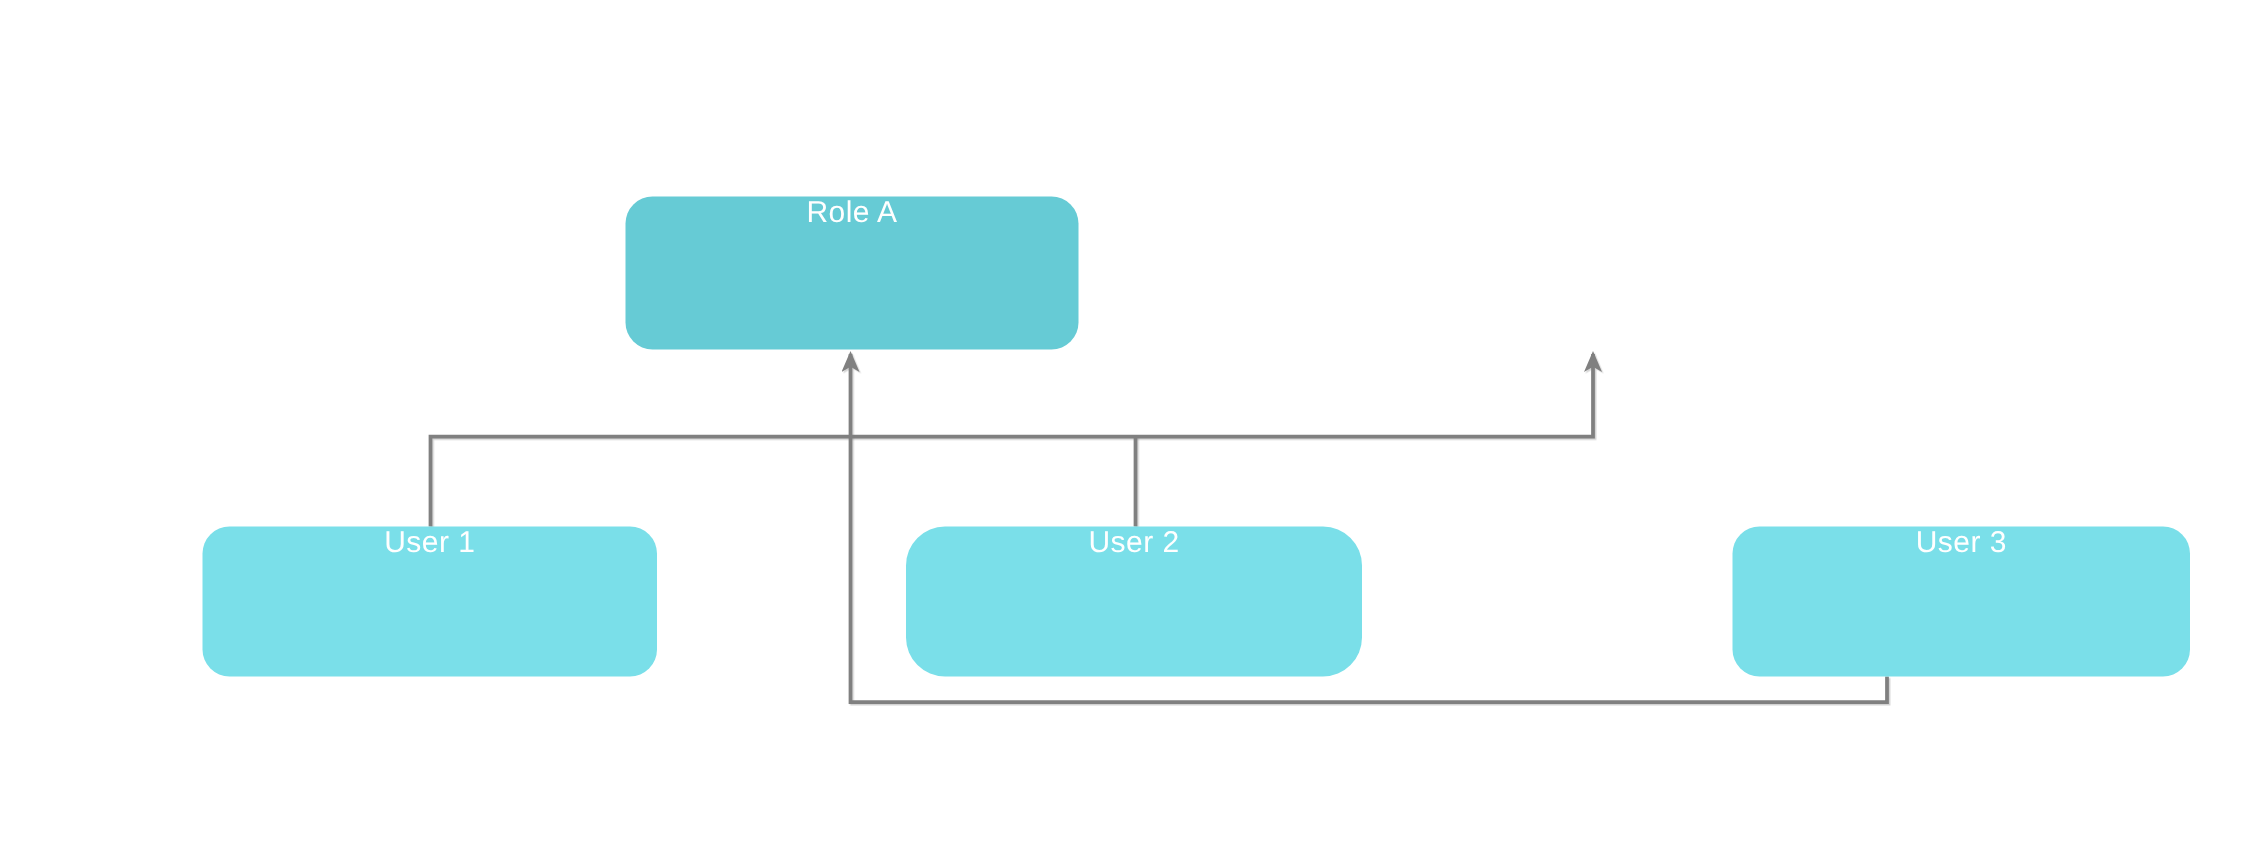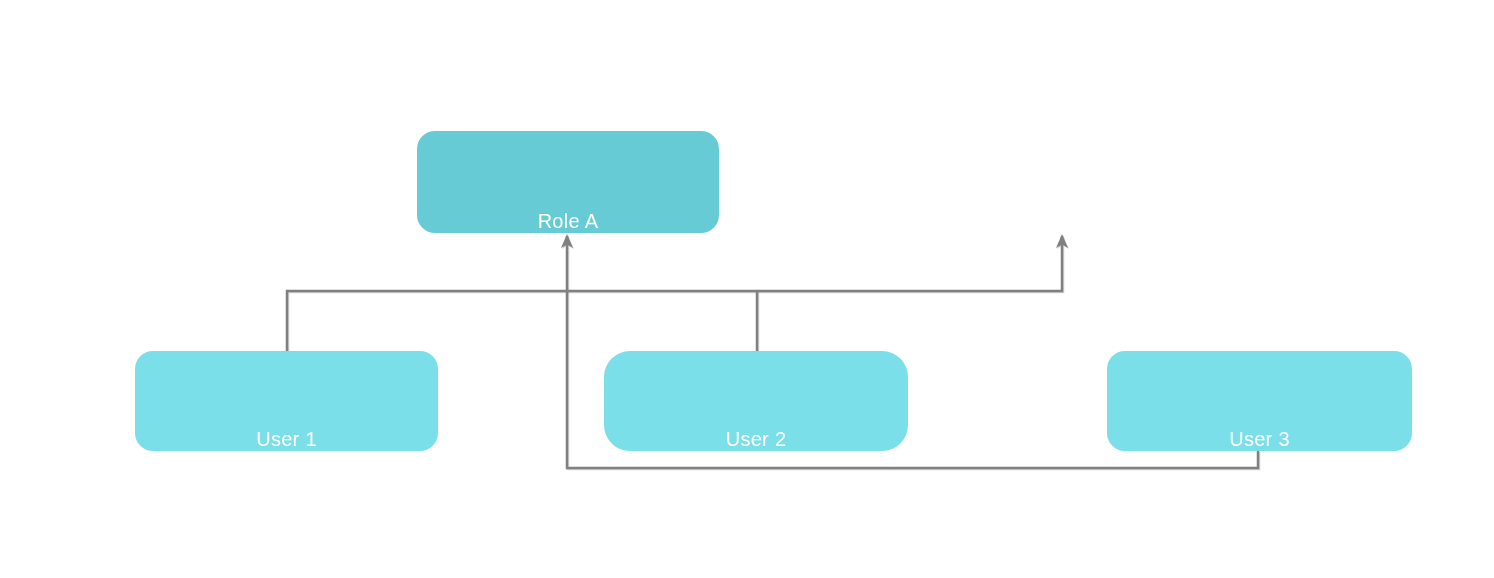--- a/index.html
+++ b/index.html
@@ -25,21 +25,21 @@
   }
   path.edge {
     fill: none;
     stroke-width: 2.5px;
     filter: drop-shadow(1px 1.5px 0px rgba(128,128,128,0.35));
   }
   .node {
     position: absolute;
     border-radius: 18px;
     display: flex;
-    align-items: flex-end;
+    align-items: flex-start;
     justify-content: center;
     color: #ffffff;
     font-size: 20px;
     font-weight: 400;
     letter-spacing: 0.3px;
     cursor: default;
     user-select: none;
   }
   
   [data-name="node-role-a"] { left: 417px;  top: 131px; width: 302px; height: 102px; }
@@ -66,17 +66,17 @@
 
   <div class="node" data-name="node-role-a" style="background: rgb(102, 203, 213); color: rgb(255, 255, 255);">
     <span data-name="node-role-a-label">Role A</span>
   </div>
   <div class="node" data-name="node-user-1" style="background: rgb(122, 223, 233); color: rgb(255, 255, 255);">
     <span data-name="node-user-1-label">User 1</span>
   </div>
   <div class="node" data-name="node-user-2" style="background: rgb(122, 223, 233); color: rgb(255, 255, 255);">
     <span data-name="node-user-2-label">User 2</span>
   </div>
-  <div class="node" data-name="node-user-3" style="background: rgb(122, 223, 233); color: rgb(255, 255, 255);">
+  <div class="node" data-name="node-user-3" style="background: rgb(122, 223, 233); color: rgb(255, 255, 255); margin-left: 48px;">
     <span data-name="node-user-3-label">User 3</span>
   </div>
 
 </div>
 
 </body></html>

